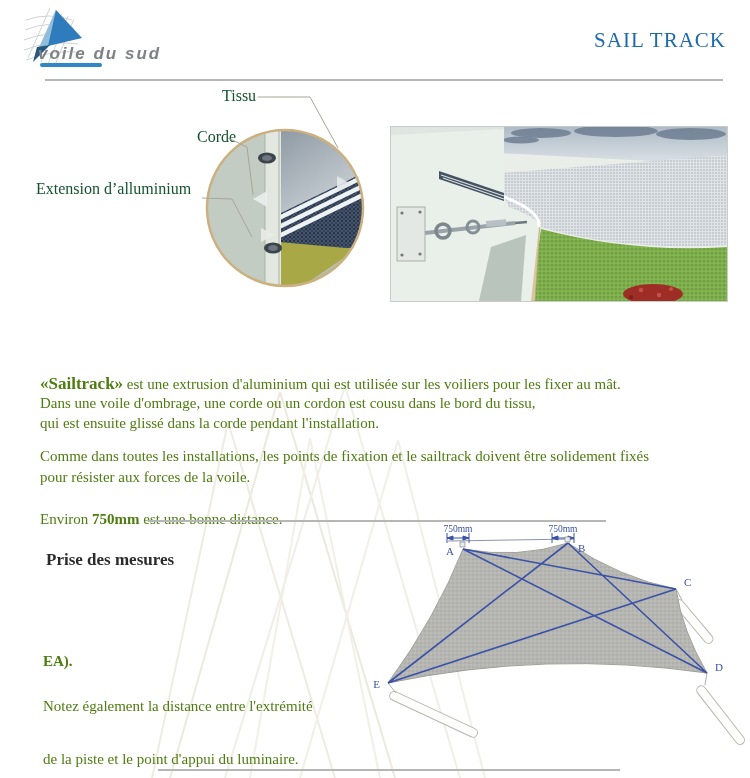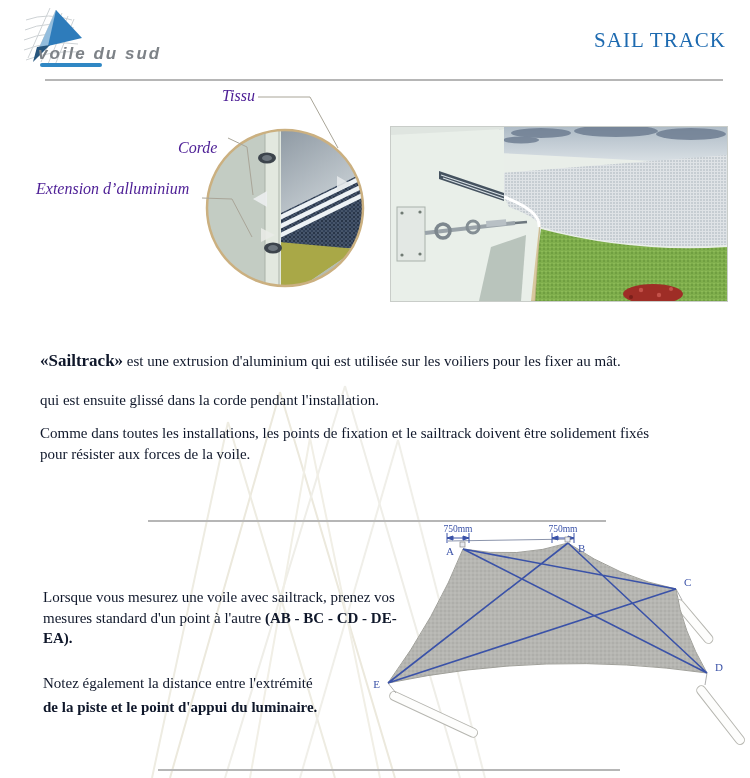--- a/index.html
+++ b/index.html
@@ -7,23 +7,23 @@
         font-family:"Liberation Serif", serif;overflow:hidden;}
   .abs{position:absolute;}
   
   .brand-text{position:absolute;left:38px;top:44px;font-family:"Liberation Sans",sans-serif;
               font-style:italic;font-weight:bold;font-size:17px;letter-spacing:2px;color:#7d8287;}
   .brand-underline{position:absolute;left:40px;top:63px;width:62px;height:4px;
                    background:#2f87c4;border-radius:2px;}
   .title{position:absolute;right:24px;top:28px;font-size:21px;color:#1d6ab0;letter-spacing:1px;}
   .rule{position:absolute;background:#b6b6b6;height:2px;}
   
-  .gold{position:absolute;color:#4c1d95;font-size:16px;white-space:nowrap;font-style:italic;}
+  .gold{position:absolute;color:#14532d;font-size:16px;white-space:nowrap;}
   
-  .tline{position:absolute;white-space:nowrap;font-size:15px;color:#0f172a;}
+  .tline{position:absolute;white-space:nowrap;font-size:15px;color:#4d7c0f;margin-top:23px;}
   .tline b.lead{font-size:17px;}
   .heading{position:absolute;font-size:17px;font-weight:bold;color:#2b2b2b;white-space:nowrap;}
   svg{display:block;}
   .photo-frame{position:absolute;left:391px;top:127px;width:336px;height:174px;
                outline:1px solid #c9cdc9;}
 </style>
 </head>
 <body>
 
 <div class="page">
@@ -90,21 +90,21 @@
         <ellipse cx="68" cy="120" rx="5" ry="3" fill="#6d767e"></ellipse>
       </g>
       <polygon points="132,48 132,64 146,56" fill="#e4e8ea" opacity="0.9"></polygon>
       <polygon points="62,63 62,79 48,71" fill="#eceeef" opacity="0.9"></polygon>
       <polygon points="56,100 56,114 70,107" fill="#e9ebe7" opacity="0.9"></polygon>
     </g>
     <circle cx="80" cy="80" r="78" fill="none" stroke="#cbb080" stroke-width="2.5"></circle>
   </svg>
 
   <div class="gold" style="left:222px;top:87px;">Tissu</div>
-  <div class="gold" style="left:178px;top:128px;margin-top:11px;">Corde</div>
+  <div class="gold" style="left:197px;top:128px;">Corde</div>
   <div class="gold" style="left:36px;top:180px;">Extension d’alluminium</div>
   <svg class="abs" style="left:0;top:80px;" width="400" height="180" viewBox="0 0 400 180">
     <g fill="none" stroke="#a9a598" stroke-width="1">
       <path d="M258,17 L310,17 L338,68"></path>
       <path d="M228,58 L247,67 L253,115"></path>
       <path d="M202,118 L232,119 L252,157"></path>
     </g>
   </svg>
 
   <div class="photo-frame">
@@ -159,32 +159,33 @@
         <ellipse cx="262" cy="167" rx="30" ry="10" fill="#9e2d26"></ellipse>
         <circle cx="250" cy="163" r="2.2" fill="#c4524a"></circle>
           <circle cx="268" cy="168" r="2.2" fill="#c4524a"></circle>
         <circle cx="280" cy="162" r="2" fill="#c4524a"></circle>
           <circle cx="240" cy="170" r="2" fill="#7a1f1a"></circle>
       </g>
     </svg>
   </div>
 
   <div class="tline" style="left:40px;top:351px;"><b class="lead">«Sailtrack»</b><span> est une extrusion d'aluminium qui est utilisée sur les voiliers pour les fixer au mât.</span></div>
+  <div class="tline" style="left:40px;top:372px;">Dans une voile d'ombrage, une corde ou un cordon est cousu dans le bord du tissu,</div>
   <div class="tline" style="left:40px;top:392px;">qui est ensuite glissé dans la corde pendant l'installation.</div>
 
   <div class="tline" style="left:40px;top:425px;">Comme dans toutes les installations, les points de fixation et le sailtrack doivent être solidement fixés</div>
   <div class="tline" style="left:40px;top:446px;">pour résister aux forces de la voile.</div>
+  <div class="tline" style="left:40px;top:488px;"><span>Environ </span><b>750mm</b><span> est une bonne distance.</span></div>
 
   <div class="rule" style="left:148px;top:520px;width:458px;"></div>
 
-  <div class="tline" style="left:43px;top:589px;">Lorsque vous mesurez une voile avec sailtrack, prenez vos</div>
-  <div class="tline" style="left:43px;top:610px;"><span>mesures standard d'un point à l'autre </span><b>(AB - BC - CD - DE-</b></div>
+  <div class="heading" style="left:46px;top:550px;">Prise des mesures</div>
   <div class="tline" style="left:43px;top:630px;"><b>EA).</b></div>
   <div class="tline" style="left:43px;top:675px;">Notez également la distance entre l'extrémité</div>
-  <div class="tline" style="left:43px;top:699px;font-weight:bold;">de la piste et le point d'appui du luminaire.</div>
+  <div class="tline" style="left:43px;top:728px;">de la piste et le point d'appui du luminaire.</div>
 
   <svg class="abs" style="left:368px;top:518px;" width="382" height="232" viewBox="0 0 382 232">
     <defs>
       <pattern id="p-tex" width="4" height="4" patternUnits="userSpaceOnUse">
         <rect width="4" height="4" fill="#b6b6b2"></rect>
         <circle cx="1" cy="1" r="0.8" fill="#a5a5a0"></circle>
         <circle cx="3" cy="3" r="0.8" fill="#c3c3bf"></circle>
       </pattern>
     </defs>
 

